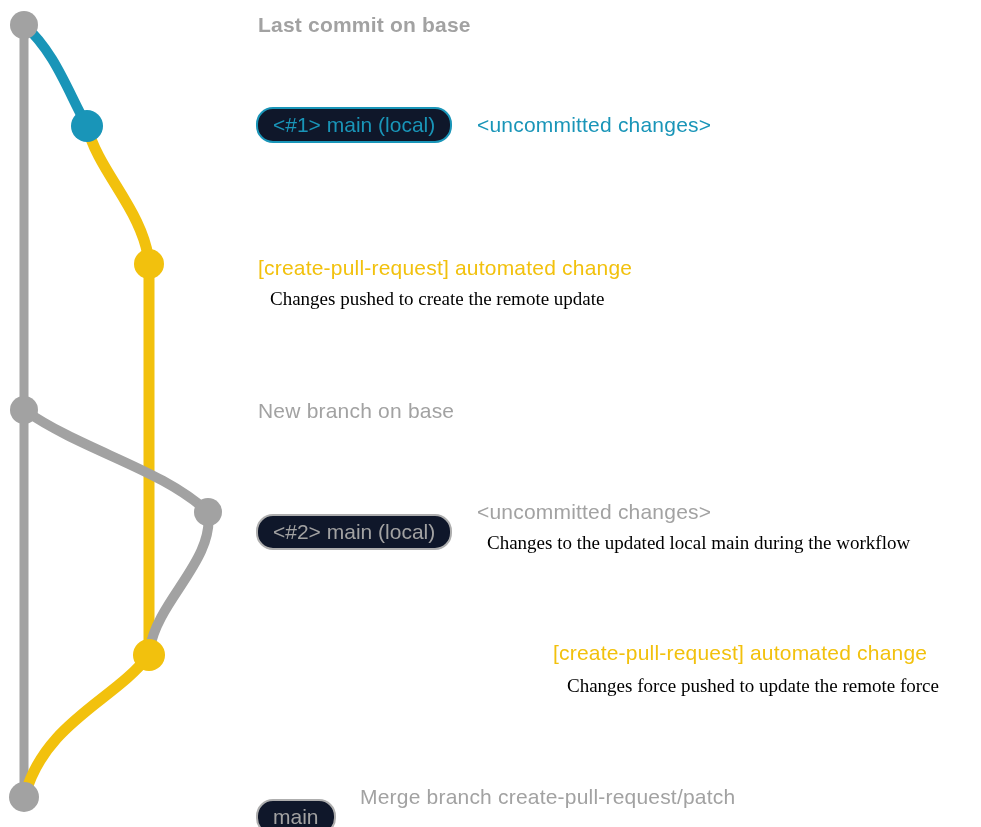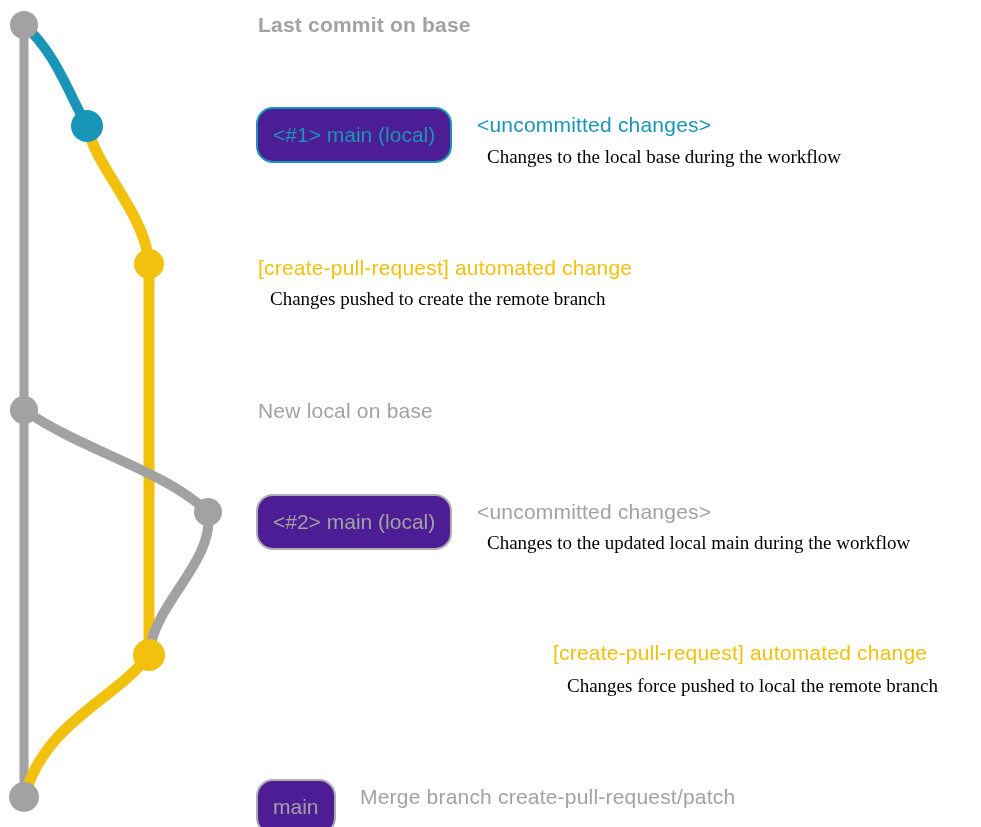--- a/index.html
+++ b/index.html
@@ -23,26 +23,26 @@
   .f-yellow{fill:var(--yellow);}
   .note{position:absolute;font-size:21px;white-space:nowrap;letter-spacing:.2px;}
   .gray-t{color:var(--gray);}
   .teal-t{color:var(--teal);}
   .yellow-t{color:var(--yellow);}
   .serif{
     position:absolute;font-family:"Liberation Serif",serif;font-size:19px;
     color:var(--ink);white-space:nowrap;
   }
   .pill{
-    position:absolute;box-sizing:border-box;height:56px;display:flex;align-items:center;
+    position:absolute;box-sizing:border-box;height:36px;display:flex;align-items:center;
     padding:12px 15px;border:2px solid;border-radius:17px;font-size:21px;white-space:nowrap;
-    background:#4c1d95;
+    background:#0f172a;
   }
   .pill-teal{border-color:var(--teal);color:var(--teal);}
-  .pill-gray{border-color:#aeaeae;color:var(--gray);}
+  .pill-gray{border-color:#aeaeae;color:var(--gray);margin-top:20px;}
   .pill-yellow{border-color:var(--yellow);color:var(--yellow);}
 </style>
 </head>
 <body>
 
 <div class="canvas">
 
   <svg class="graph-svg" width="981" height="827" viewBox="0 0 981 827">
 
     <path class="s-gray" stroke-width="9" d="M 24 25 L 24 797"></path>
@@ -63,30 +63,29 @@
     <circle class="f-gray" cx="24" cy="410" r="14"></circle>
     <circle class="f-gray" cx="208" cy="512" r="14"></circle>
     <circle class="f-yellow" cx="149" cy="655" r="16"></circle>
     <circle class="f-gray" cx="24" cy="797" r="15"></circle>
   </svg>
 
   <div class="note gray-t" style="left:258px;top:13px;font-weight:bold;">Last commit on base</div>
 
   <div class="pill pill-teal" style="left:256px;top:107px;">&lt;#1&gt; main (local)</div>
   <div class="note teal-t" style="left:477px;top:113px;">&lt;uncommitted changes&gt;</div>
-  <div class="serif" style="left:487px;top:146px;">Changes to the local base during the workflow</div>
 
   <div class="note yellow-t" style="left:258px;top:256px;">[create-pull-request] automated change</div>
-  <div class="serif" style="left:270px;top:288px;">Changes pushed to create the remote branch</div>
+  <div class="serif" style="left:270px;top:288px;">Changes pushed to create the remote update</div>
 
-  <div class="note gray-t" style="left:258px;top:399px;">New local on base</div>
+  <div class="note gray-t" style="left:258px;top:399px;">New branch on base</div>
 
   <div class="pill pill-gray" style="left:256px;top:494px;">&lt;#2&gt; main (local)</div>
   <div class="note gray-t" style="left:477px;top:500px;">&lt;uncommitted changes&gt;</div>
   <div class="serif" style="left:487px;top:532px;">Changes to the updated local main during the workflow</div>
 
   <div class="note yellow-t" style="left:553px;top:641px;">[create-pull-request] automated change</div>
-  <div class="serif" style="left:567px;top:675px;">Changes force pushed to local the remote branch</div>
+  <div class="serif" style="left:567px;top:675px;">Changes force pushed to update the remote force</div>
 
   <div class="pill pill-gray" style="left:256px;top:779px;">main</div>
   <div class="note gray-t" style="left:360px;top:785px;">Merge branch create-pull-request/patch</div>
 
 </div>
 
 </body></html>

